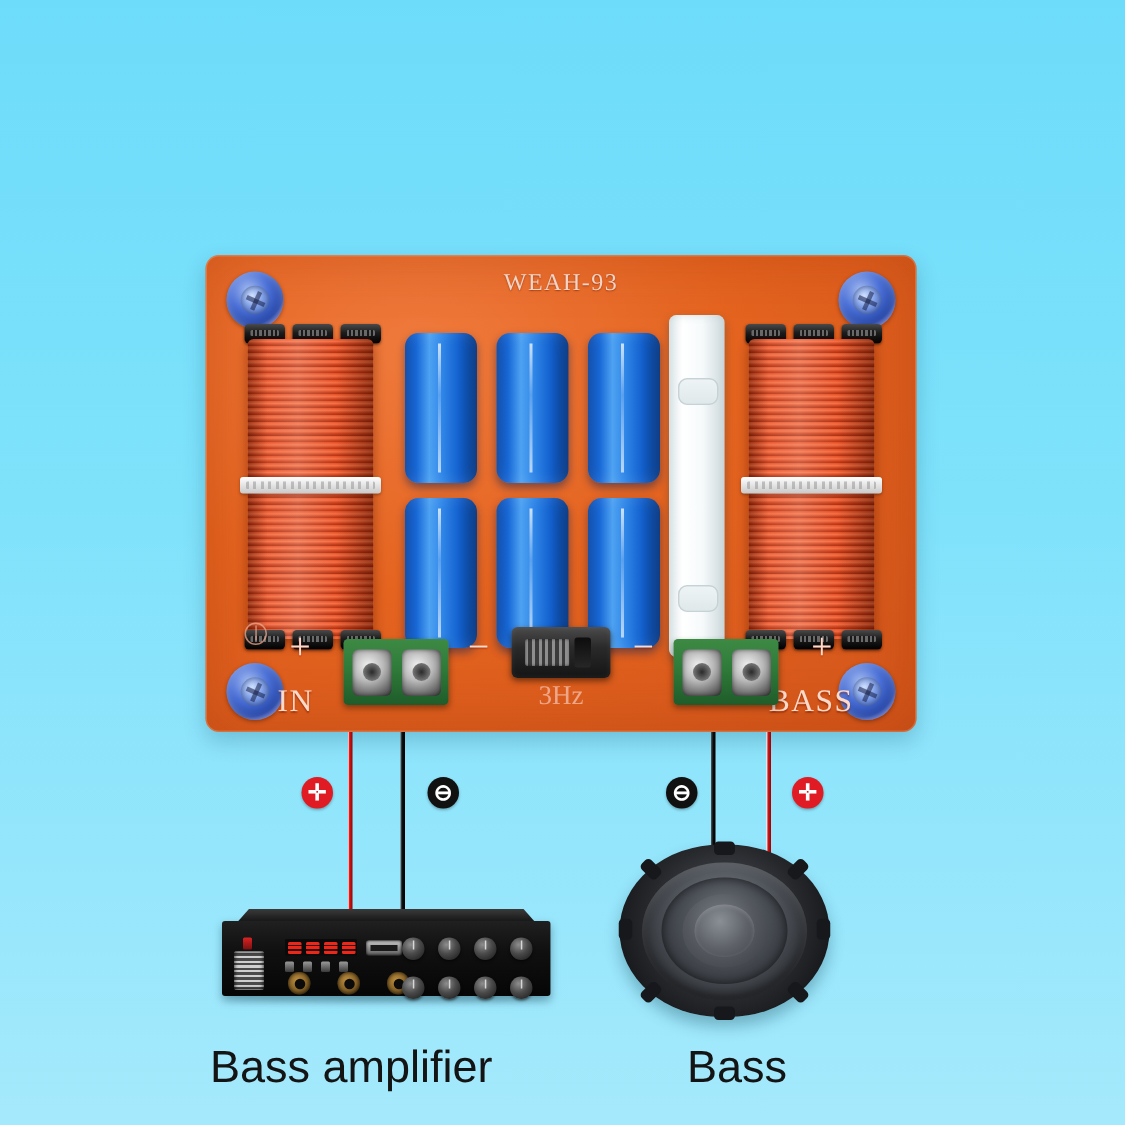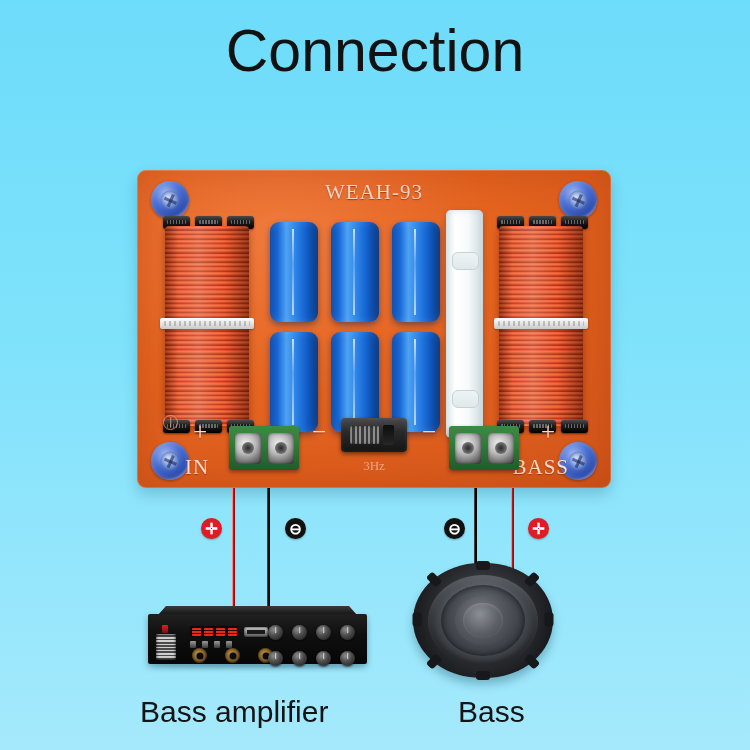--- a/index.html
+++ b/index.html
@@ -27,21 +27,21 @@
     box-shadow:0 6px 14px rgba(0,60,90,.22), inset 0 0 40px rgba(140,40,0,.25);
   }
   .board:after{
     content:"";position:absolute;inset:0;border-radius:9px;
     box-shadow:inset 0 0 0 1px rgba(255,255,255,.18);
     pointer-events:none;
   }
   .board-label{
     position:absolute;top:10px;left:0;width:100%;text-align:center;
     font-family:"Liberation Serif",serif;
-    font-size:21px;color:#f3d4c6;letter-spacing:1px;
+    font-size:16px;color:#f3d4c6;letter-spacing:1px;
     text-shadow:0 1px 1px rgba(120,30,0,.6);
   }
 
   
   .screw{
     position:absolute;width:38px;height:38px;border-radius:50%;
     background:radial-gradient(circle at 38% 32%, #9fb8f0 0%, #4a6fd6 38%, #2747a8 68%, #7f7fd0 86%, #b7a6e6 100%);
     box-shadow:0 1px 3px rgba(0,0,0,.35), inset 0 0 6px rgba(255,255,255,.35);
   }
   .screw i{
@@ -166,21 +166,21 @@
     margin-left:9px;width:30px;height:18px;border-radius:2px;
     background:repeating-linear-gradient(90deg,#8e8e8e 0 2px,#3a3a3a 2px 4.5px);
     box-shadow:inset 0 0 2px rgba(0,0,0,.6);
   }
   .switch .slot{
     margin-left:3px;width:11px;height:20px;border-radius:2px;
     background:linear-gradient(180deg,#0d0d0d,#262626);
   }
   .switch-label{
     position:absolute;left:50%;transform:translateX(-50%);bottom:14px;
-    font-family:"Liberation Serif",serif;font-size:13px;color:#f0b49b;opacity:.85;
+    font-family:"Liberation Serif",serif;font-size:18px;color:#f0b49b;opacity:.85;
   }
   .sm-circle{
     position:absolute;left:26px;bottom:58px;width:13px;height:13px;border-radius:50%;
     border:1.6px solid #f0a88e;opacity:.75;
   }
   .sm-circle:after{content:"";position:absolute;left:50%;top:1px;width:1.6px;height:10px;
     background:#f0a88e;transform:translateX(-50%);}
 
   
   .wire{position:absolute;width:3px;}
@@ -311,21 +311,20 @@
     position:absolute;font-size:30px;color:#141414;line-height:1;
   }
   .cap-amp{left:140px;top:697px;}
   .cap-bass{left:458px;top:697px;}
 </style>
 </head>
 <body>
 
 <div class="stage">
 
-  <div class="title">Connection</div>
 
   <div class="board">
 
     <div class="board-label">WEAH-93</div>
 
     <div class="screw tl">
         <i></i>
       </div>
     <div class="screw tr">
         <i></i>

